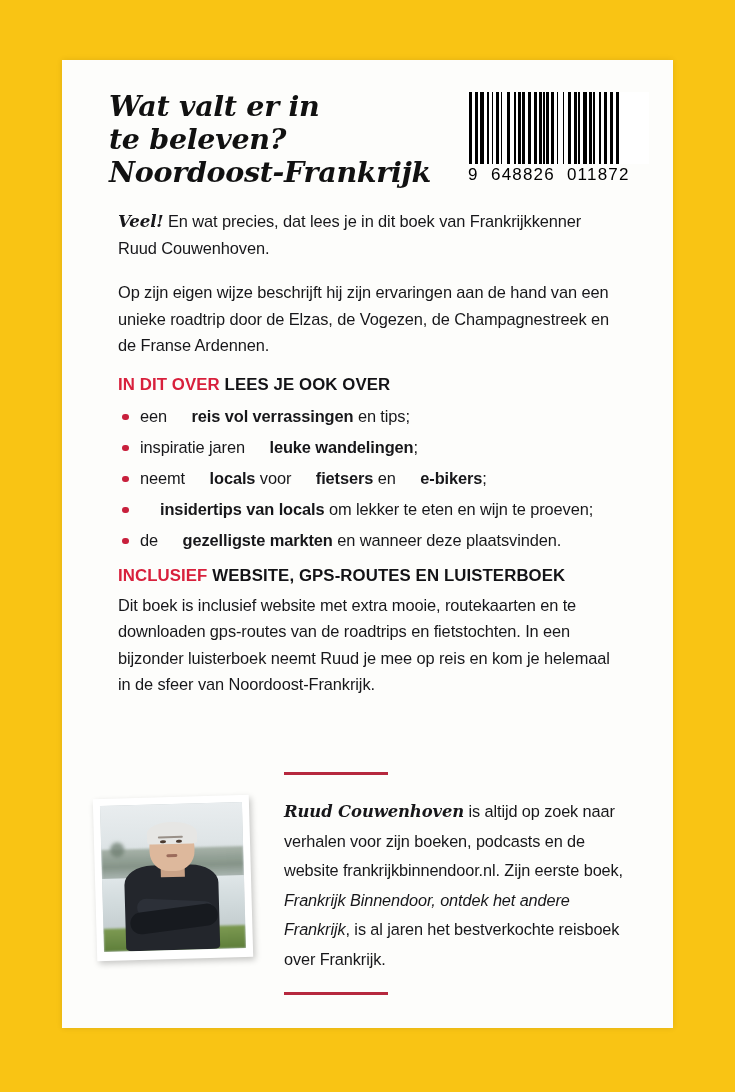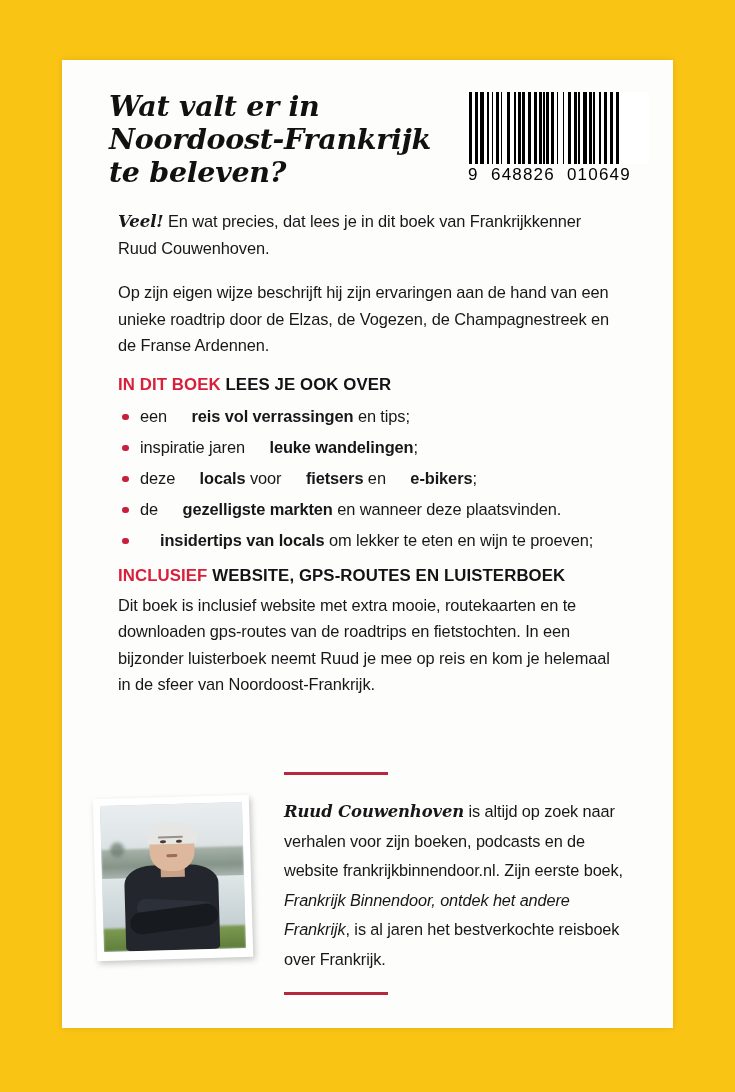--- a/index.html
+++ b/index.html
@@ -312,22 +312,22 @@
 </style>
 </head>
 <body>
 
 <div id="cover">
   <div id="card">
 
     <div class="header-row">
       <div class="title">
         <span class="tline">Wat valt er in</span>
+        <span class="tline">te beleven?</span>
         <span class="tline">Noordoost-Frankrijk</span>
-        <span class="tline">te beleven?</span>
       </div>
 
       <div class="barcode-wrap">
         <div class="barcode-bars" id="barcode-bars">
             <i style="width: 3.04px; background: rgb(0, 0, 0);"></i>
             <i style="width: 3.04px; background: rgb(255, 255, 255);"></i>
             <i style="width: 3.04px; background: rgb(0, 0, 0);"></i>
             <i style="width: 1.52px; background: rgb(255, 255, 255);"></i>
             <i style="width: 4.56px; background: rgb(0, 0, 0);"></i>
             <i style="width: 3.04px; background: rgb(255, 255, 255);"></i>
@@ -379,39 +379,39 @@
             <i style="width: 3.04px; background: rgb(255, 255, 255);"></i>
             <i style="width: 3.04px; background: rgb(0, 0, 0);"></i>
             <i style="width: 3.04px; background: rgb(255, 255, 255);"></i>
             <i style="width: 3.04px; background: rgb(0, 0, 0);"></i>
             <i style="width: 3.04px; background: rgb(255, 255, 255);"></i>
             <i style="width: 3.04px; background: rgb(0, 0, 0);"></i>
           </div>
         <div class="barcode-digits">
           <span class="g1">9</span>
           <span class="g2">648826</span>
-          <span class="g3">010649</span>
+          <span class="g3">011872</span>
         </div>
       </div>
     </div>
 
     <div class="body-area">
 
       <p class="para tight"><span class="lead-veel">Veel!</span><span> En wat precies, dat lees je in dit boek van Frankrijkkenner Ruud Couwenhoven.</span></p>
 
       <p class="para">Op zijn eigen wijze beschrijft hij zijn ervaringen aan de hand van een unieke roadtrip door de Elzas, de Vogezen, de Champagnestreek en de Franse Ardennen.</p>
 
-      <h2 class="section"><span class="hl">IN DIT BOEK</span><span> LEES JE OOK OVER</span></h2>
+      <h2 class="section"><span class="hl">IN DIT OVER</span><span> LEES JE OOK OVER</span></h2>
 
       <ul class="bullets" id="book-bullets">
           <li><span>een </span><b>reis vol verrassingen</b><span> en tips;</span></li>
           <li><span>inspiratie jaren </span><b>leuke wandelingen</b><span>;</span></li>
-          <li><span>deze </span><b>locals</b><span> voor </span><b>fietsers</b><span> en </span><b>e-bikers</b><span>;</span></li>
+          <li><span>neemt </span><b>locals</b><span> voor </span><b>fietsers</b><span> en </span><b>e-bikers</b><span>;</span></li>
+          <li><b>insidertips van locals</b><span> om lekker te eten en wijn te proeven;</span></li>
           <li><span>de </span><b>gezelligste markten</b><span> en wanneer deze plaatsvinden.</span></li>
-          <li><b>insidertips van locals</b><span> om lekker te eten en wijn te proeven;</span></li>
         </ul>
 
       <h2 class="section sec-incl"><span class="hl">INCLUSIEF</span><span> WEBSITE, GPS-ROUTES EN LUISTERBOEK</span></h2>
 
       <p class="para">Dit boek is inclusief website met extra mooie, routekaarten en te downloaden gps-routes van de roadtrips en fietstochten. In een bijzonder luisterboek neemt Ruud je mee op reis en kom je helemaal in de sfeer van Noordoost-Frankrijk.</p>
     </div>
 
     <div class="author-block">
 
       <div class="photo">

